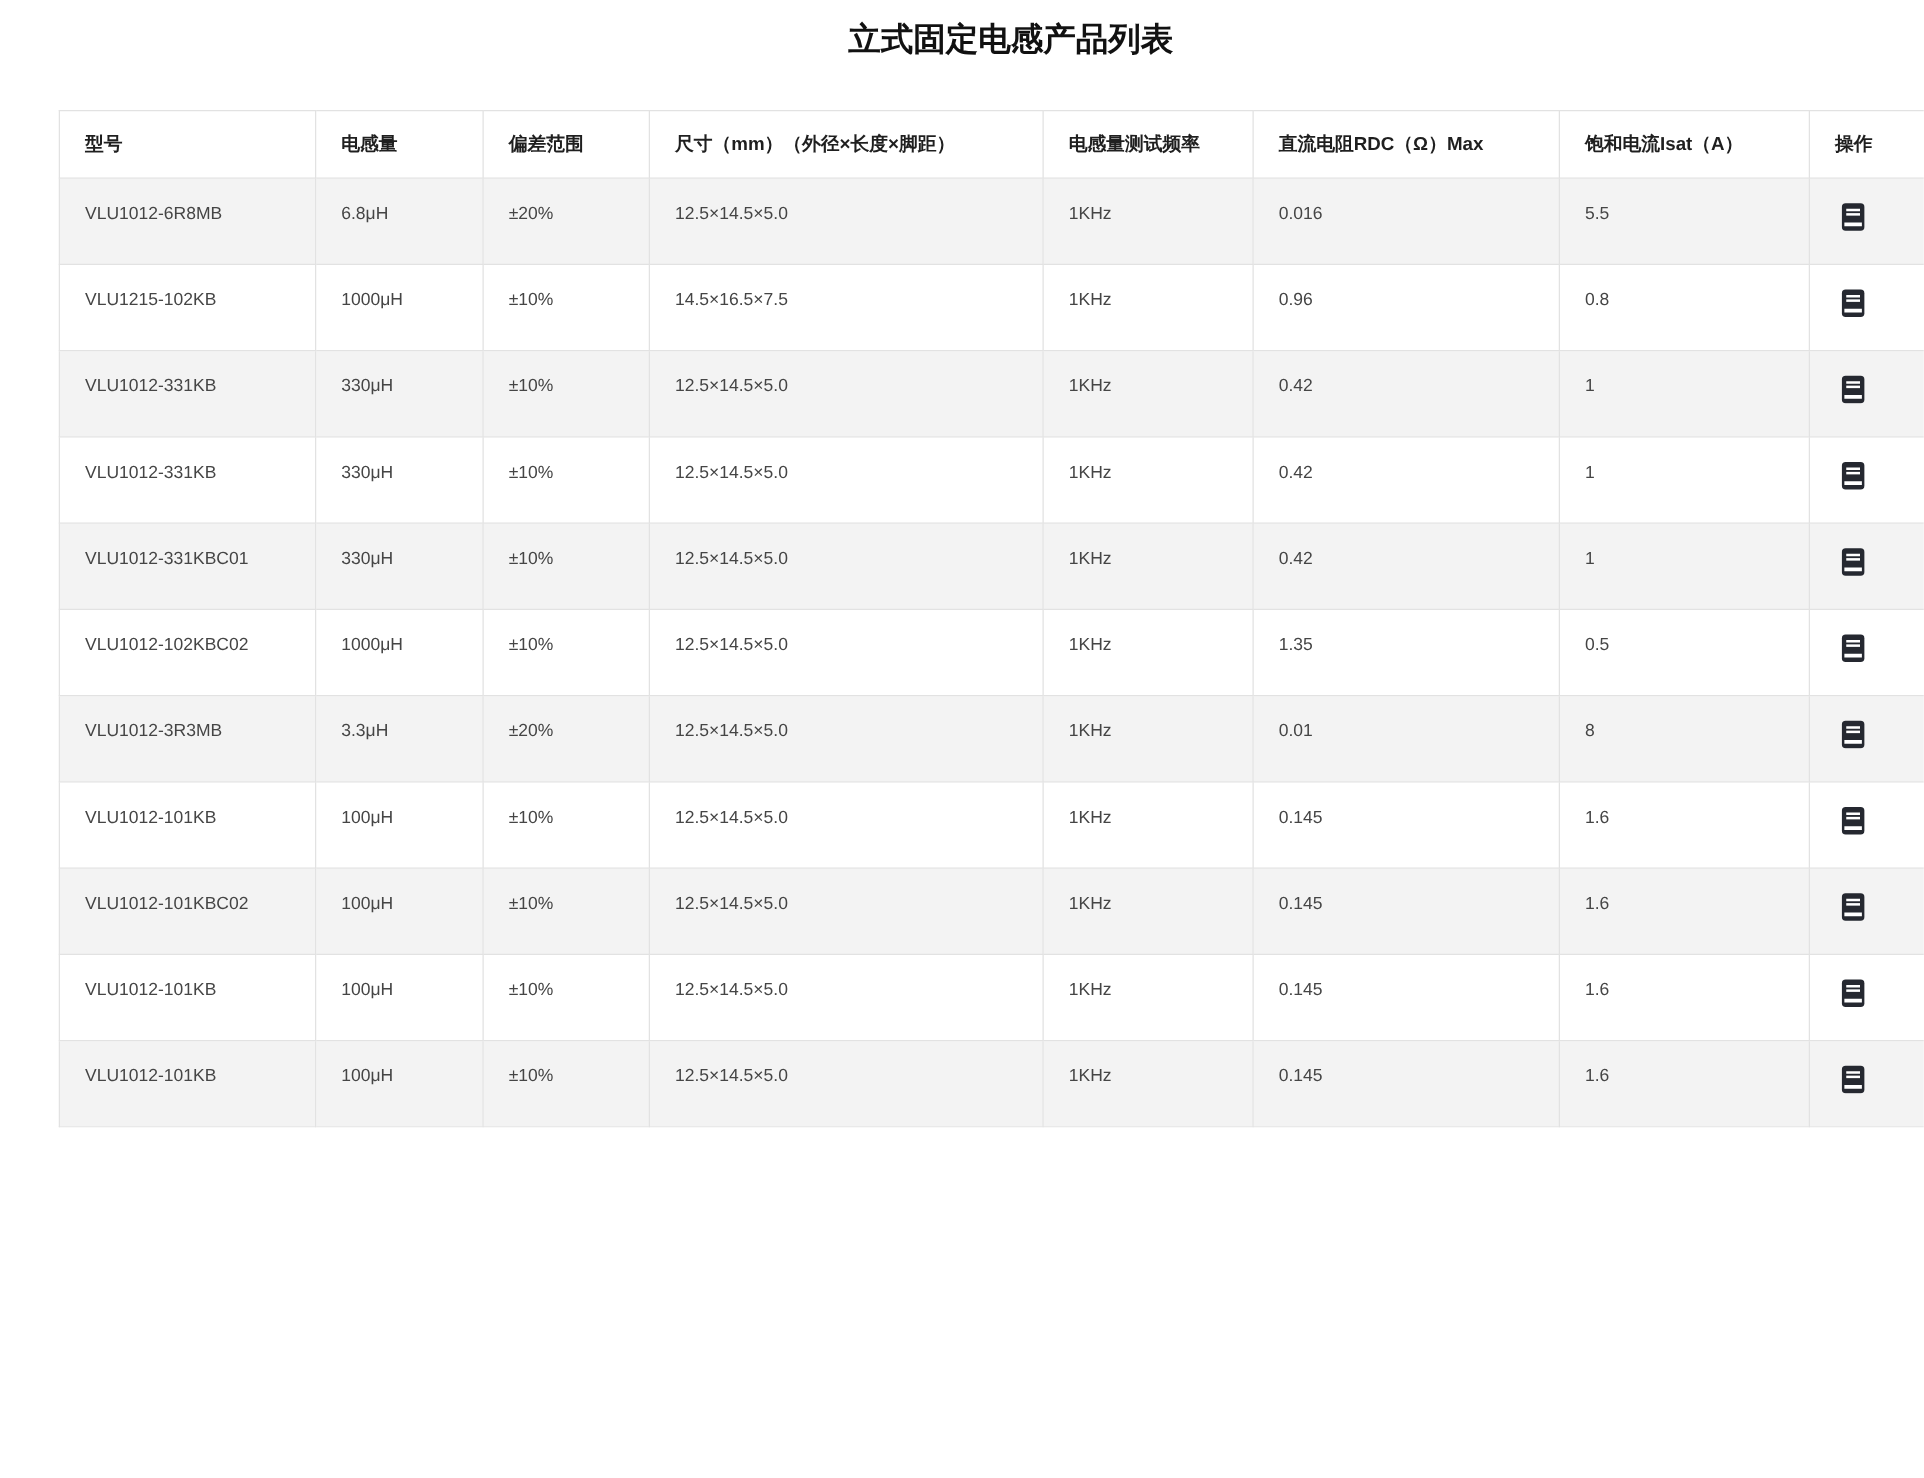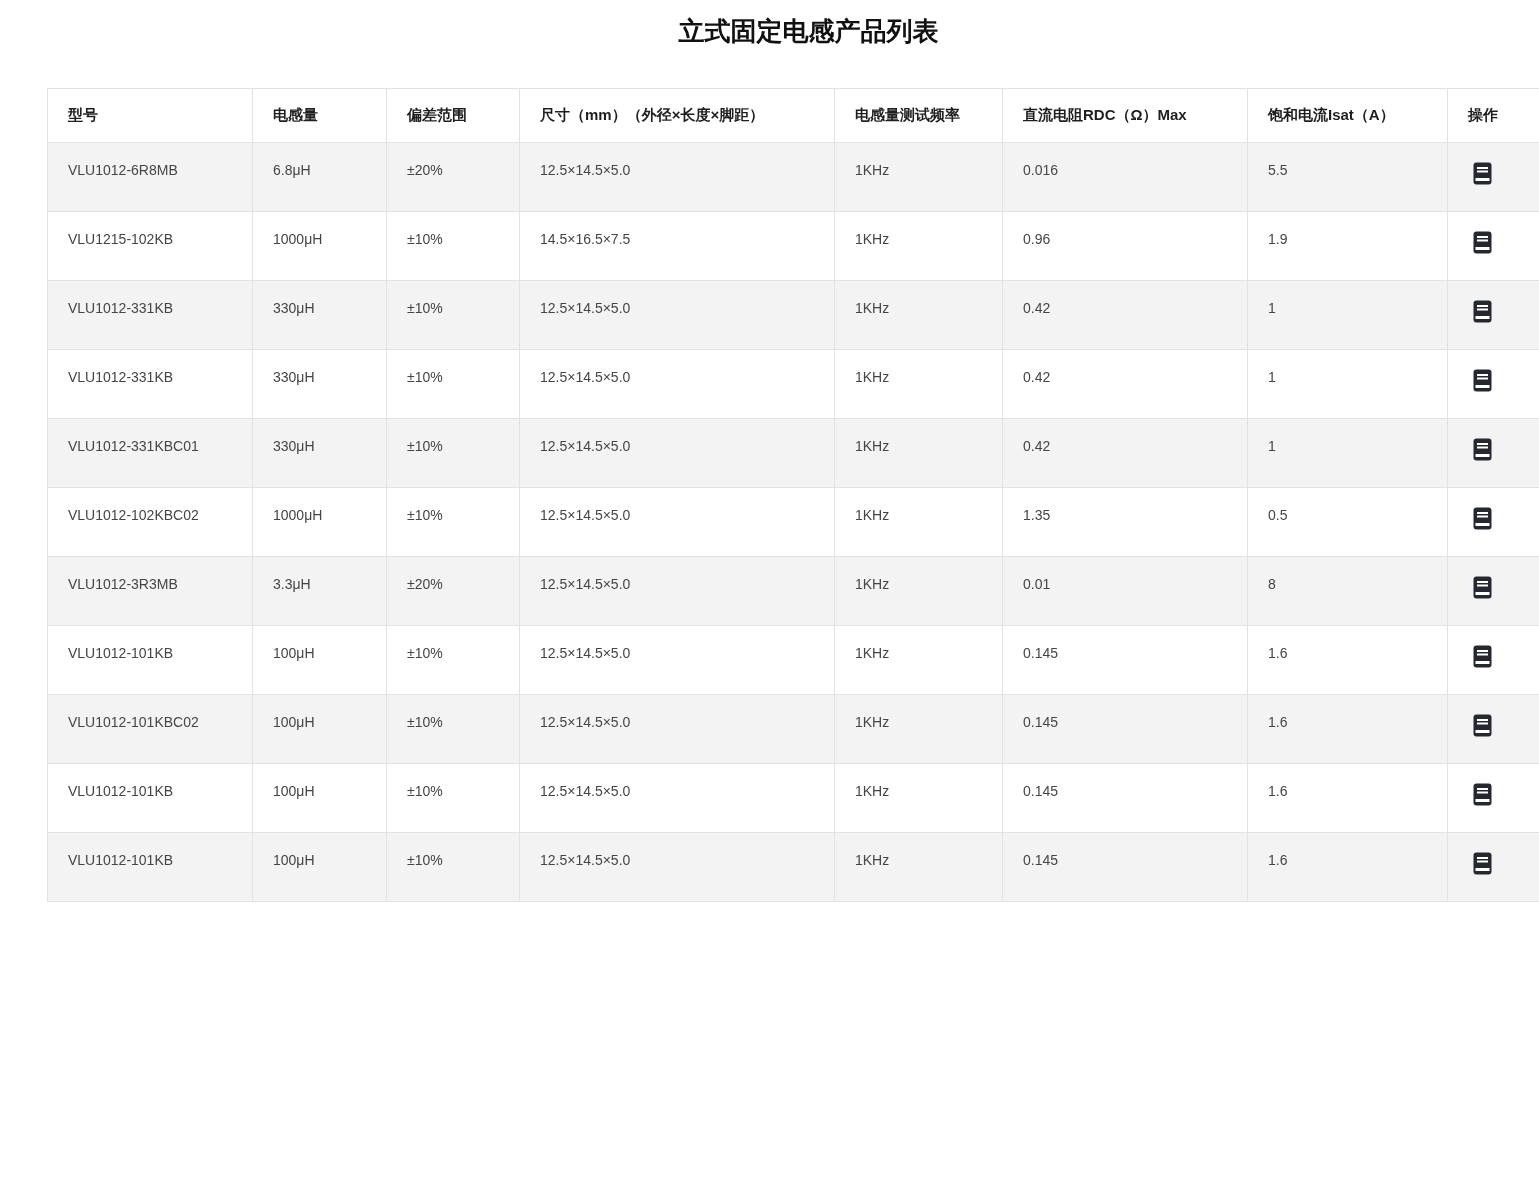--- a/index.html
+++ b/index.html
@@ -113,21 +113,21 @@
   </svg>
 </button></td>
         </tr>
         <tr>
           <td>VLU1215-102KB</td>
           <td>1000μH</td>
           <td>±10%</td>
           <td>14.5×16.5×7.5</td>
           <td>1KHz</td>
           <td>0.96</td>
-          <td>1.9</td>
+          <td>0.8</td>
           <td class="action-cell"><button class="action-btn">
   <svg width="19" height="23" viewBox="0 0 19 23" aria-hidden="true">
     <rect x="0.5" y="0.5" width="18" height="22" rx="3" fill="#252830"></rect>
     <rect x="4" y="5" width="11" height="2" fill="#ffffff"></rect>
     <rect x="4" y="8.5" width="11" height="2" fill="#ffffff"></rect>
     <rect x="2.5" y="16" width="14" height="3" fill="#ffffff"></rect>
   </svg>
 </button></td>
         </tr>
         <tr>

